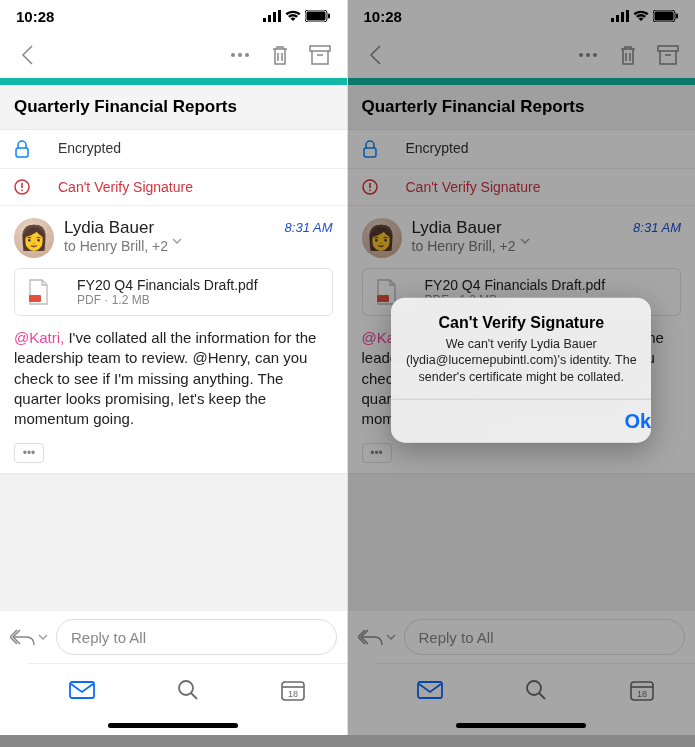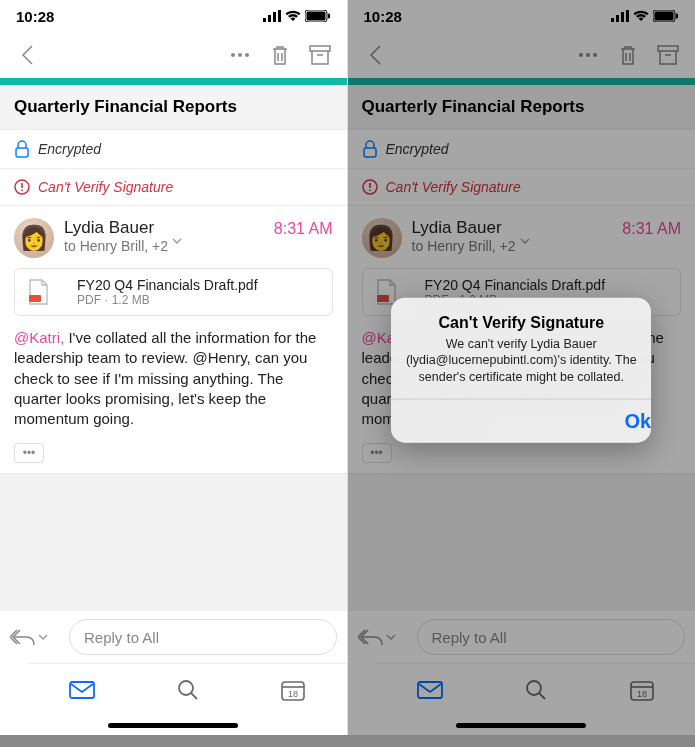--- a/index.html
+++ b/index.html
@@ -34,58 +34,57 @@
     height: 46px; display: flex; align-items: center; justify-content: space-between;
     padding: 0 10px;
   }
   .nav-icons { display: flex; gap: 6px; align-items: center; }
   .iconbtn { width: 34px; height: 34px; display:flex; align-items:center; justify-content:center; color:#6b6b6b; }
   .subject {
     background: #f4f4f4; padding: 12px 14px; font-weight: 700; font-size: 17px;
     border-top: 7px solid #14b8a6; border-bottom: 1px solid #eaeaea;
   }
   .banner {
-    display: flex; align-items: center; gap: 8px; padding: 10px 14px; font-size: 14px;
+    display: flex; align-items: flex-start; gap: 28px; padding: 10px 14px; font-size: 14px;
     border-bottom: 1px solid #eee;
-    font-style: italic;
   }
   .banner.blue { color: #333; }
   .banner.blue .icon { color: #0a84ff; }
   .banner.red { color: #d1343e; }
   .banner.red .icon { color: #d1343e; }
   .msg-head {
     display: flex; padding: 12px 14px 10px 14px; gap: 10px; align-items:flex-start;
   }
   .avatar {
     width: 40px; height: 40px; border-radius: 20px; background: #d8c7b8; flex-shrink:0;
     background: radial-gradient(circle at 40% 30%, #e9d6c5, #c6a48d);
     display:flex; align-items:center; justify-content:center; font-size:24px;
   }
   .from-block { flex: 1; }
   .from-name { font-weight: 400; font-size: 17px; color:#222; }
   .to-line { font-size: 14px; color: #777; display:flex; gap:4px;}
-  .time { font-size: 16px; color: #ec4899; padding-top:2px;}
+  .time { font-size: 13px; color: #1d4ed8; padding-top:2px;font-style:italic;}
   .attach {
     margin: 0 14px 12px 14px; border: 1px solid #e4e4e4; border-radius: 6px;
     padding: 8px 10px; display:flex; gap:26px; align-items:center;
   }
   .attach-icon { width:26px; display:flex; justify-content:center; }
   .attach-name { font-size: 14px; color:#222; }
   .attach-meta { font-size: 12px; color:#888; }
   .body-text {
     padding: 0 14px 14px 14px; font-size: 15px; line-height: 1.35; color:#222;
   }
   .mention { color: #ec4899; }
   .more-pill {
     margin: 0 14px 10px 14px; width: 30px; height: 20px; border:1px solid #ddd; border-radius:4px;
     display:flex; align-items:center; justify-content:center; color:#888; font-size:12px;
   }
   .spacer { flex: 1; background:#f2f2f2; border-top:1px solid #e8e8e8;}
   .replybar {
-    padding: 8px 10px; display:flex; align-items:center; gap:21px; background:#fff;
+    padding: 8px 10px; display:flex; align-items:center; gap:8px; background:#fff;
   }
   .reply-icon { display:flex; align-items:center; color:#777; gap:2px;}
   .reply-pill {
     flex:1; border:1px solid #ddd; border-radius:18px; height:36px; display:flex; align-items:center;
     padding: 0 14px; color:#888; font-size:15px;
   }
   .tabbar {
     height:52px; display:flex; align-items:center; justify-content:space-around;
     border-top:1px solid #eee;
     margin-left:28px;

